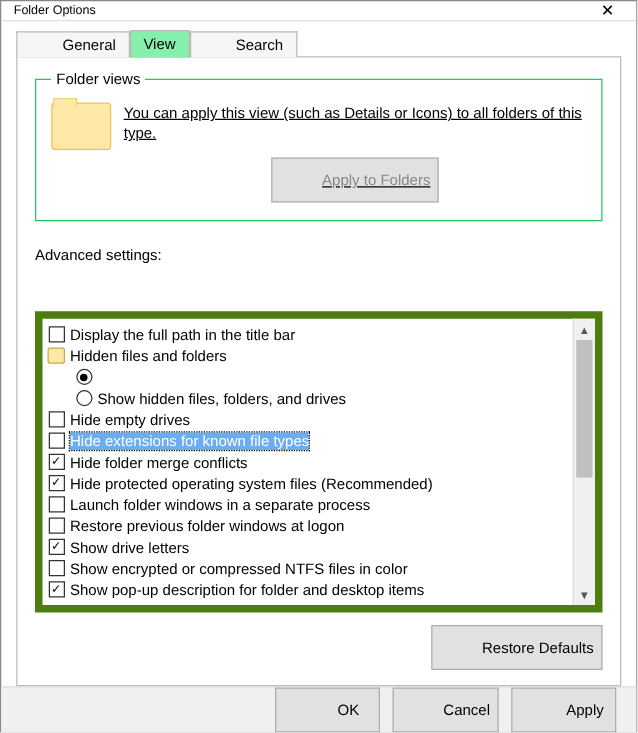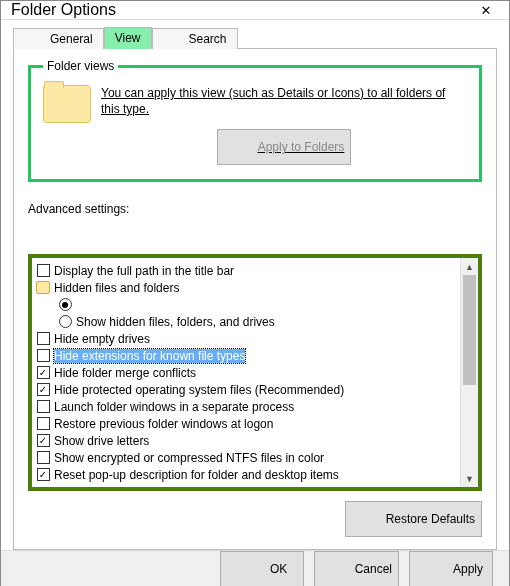--- a/index.html
+++ b/index.html
@@ -20,21 +20,21 @@
     background: #fff;
   }
   .titlebar {
     display: flex;
     align-items: center;
     justify-content: space-between;
     height: 30px;
     padding-left: 10px;
     border-bottom: 1px solid #ddd;
   }
-  .titlebar-title { font-size: 16px; }
+  .titlebar-title { font-size: 10px; }
   .titlebar-close {
     width: 46px;
     height: 100%;
     display: flex;
     align-items: center;
     justify-content: center;
     font-size: 13px;
   }
   .content {
     flex: 1;
@@ -67,21 +67,21 @@
     padding-left: 36px;
   }
   .tabpage {
     border: 1px solid #bbb;
     padding: 10px 14px 12px 14px;
     flex: 1;
     display: flex;
     flex-direction: column;
   }
   fieldset.group {
-    border: 3px solid #22c55e;
+    border: 1px solid #22c55e;
     margin: 0 0 14px 0;
     padding: 12px 12px 14px 12px;
   }
   fieldset.group legend {
     font-size: 12px;
     padding: 0 4px;
   }
   .folder-views-row {
     display: flex;
     align-items: flex-start;
@@ -125,21 +125,21 @@
   .btn:enabled { cursor: pointer; }
   .btn:disabled { color: #888; }
   .btn.primary {
     background: #e1e1e1;
     border-color: #0078d7;
   }
   .adv-label { margin: 6px 0 4px 0; }
   .adv-wrap {
     flex: 1;
     display: flex;
-    border: 4px solid #4d7c0f;
+    border: 6px solid #4d7c0f;
     position: relative;
     min-height: 0;
     margin-top: 34px;
   }
   .adv-list {
     flex: 1;
     overflow: hidden;
     padding: 4px 4px;
   }
   .adv-item {
@@ -330,21 +330,21 @@
             <div class="adv-item">
               <span class="icon-slot">
                 <span class="cb"></span>
               </span>
               <span class="item-label">Show encrypted or compressed NTFS files in color</span>
             </div>
             <div class="adv-item">
               <span class="icon-slot">
                 <span class="cb">✓</span>
               </span>
-              <span class="item-label">Reset pop-up description for folder and desktop items</span>
+              <span class="item-label">Show pop-up description for folder and desktop items</span>
             </div>
           </div>
         <div class="scrollbar">
           <div class="sb-btn">▲</div>
           <div class="sb-track">
             <div class="sb-thumb"></div>
           </div>
           <div class="sb-btn">▼</div>
         </div>
       </div>

